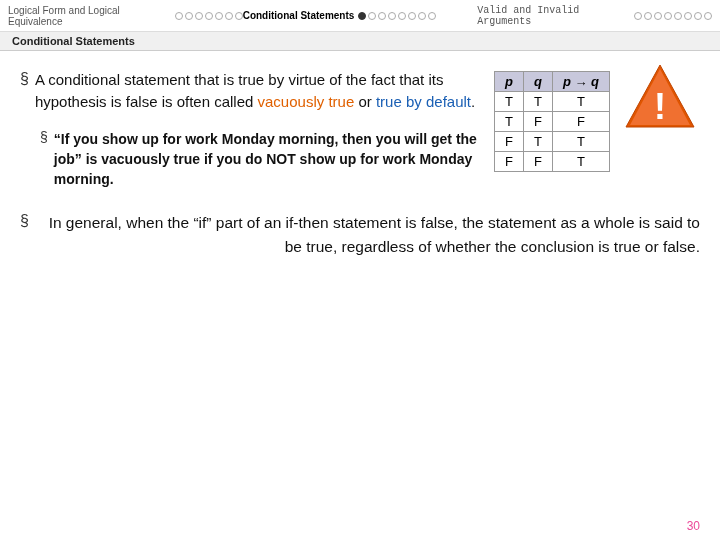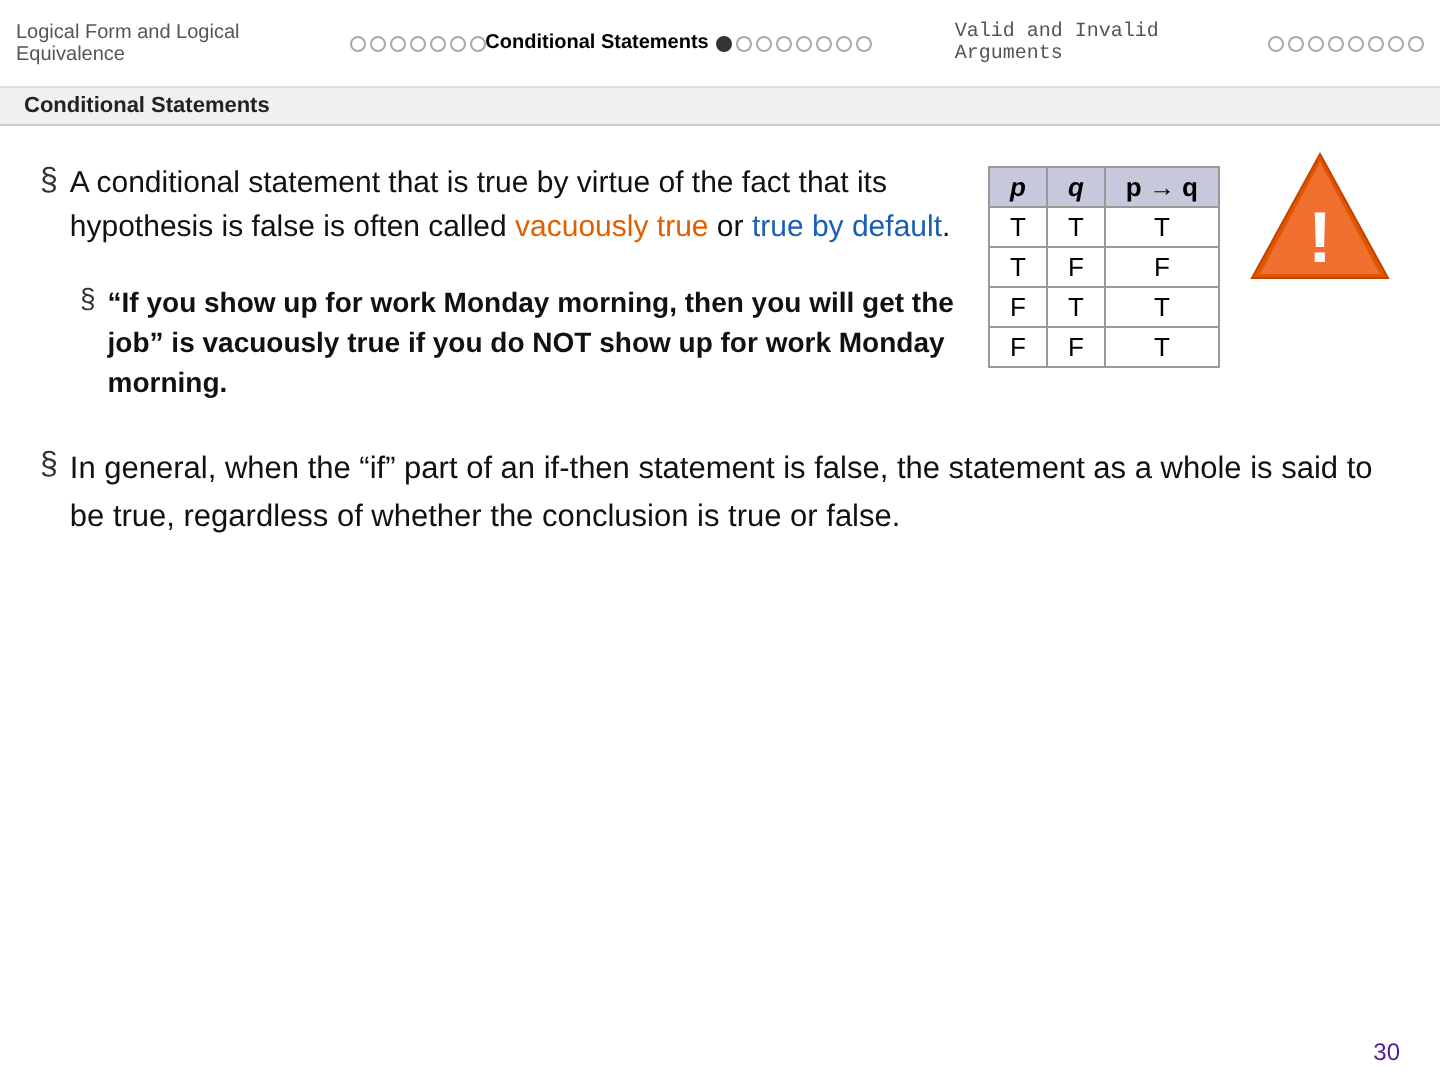--- a/index.html
+++ b/index.html
@@ -9,21 +9,21 @@
       height: 540px;
       font-family: Arial, sans-serif;
       background: #fff;
       overflow: hidden;
     }
 
     
     .top-nav {
       display: flex;
       align-items: center;
-      height: 44px;
+      height: 32px;
       background: #fff;
       border-bottom: 1px solid #ddd;
       padding: 0 8px;
     }
 
     .nav-section {
       display: flex;
       align-items: center;
       flex: 1;
       gap: 4px;
@@ -150,29 +150,30 @@
     
     .second-bullet {
       margin-top: 14px;
       display: flex;
     }
 
     .second-bullet-text {
       font-size: 15.5px;
       line-height: 1.5;
       color: #111;
+      text-align: right;
     }
 
     
     .page-number {
       position: absolute;
-      bottom: 18px;
+      bottom: 6px;
       right: 20px;
       font-size: 12px;
-      color: #4c1d95;
+      color: #ec4899;
     }
   </style>
 </head>
 <body>
 
 <div class="top-nav">
   <div class="nav-section">
     <span style="font-size:10px; color:#555;">Logical Form and Logical Equivalence</span>
     <div class="nav-dots">
       <span class="dot"></span>
@@ -242,21 +243,21 @@
         <span class="sub-bullet-text">“If you show up for work Monday morning, then you will get the job” is vacuously true if you do NOT show up for work Monday morning.</span>
       </div>
     </div>
 
     <div style="flex-shrink:0; margin-top:2px; margin-right:90px;">
       <table class="truth-table">
         <thead>
           <tr>
             <th style="font-style:italic; background:#c8c8dc;">p</th>
             <th style="font-style:italic; background:#c8c8dc;">q</th>
-            <th style="background:#c8c8dc;">p → q</th>
+            <th style="font-style:italic; background:#c8c8dc;">p → q</th>
           </tr>
         </thead>
         <tbody>
           <tr>
             <td>T</td>
             <td>T</td>
             <td>T</td>
           </tr>
           <tr>
             <td>T</td>

